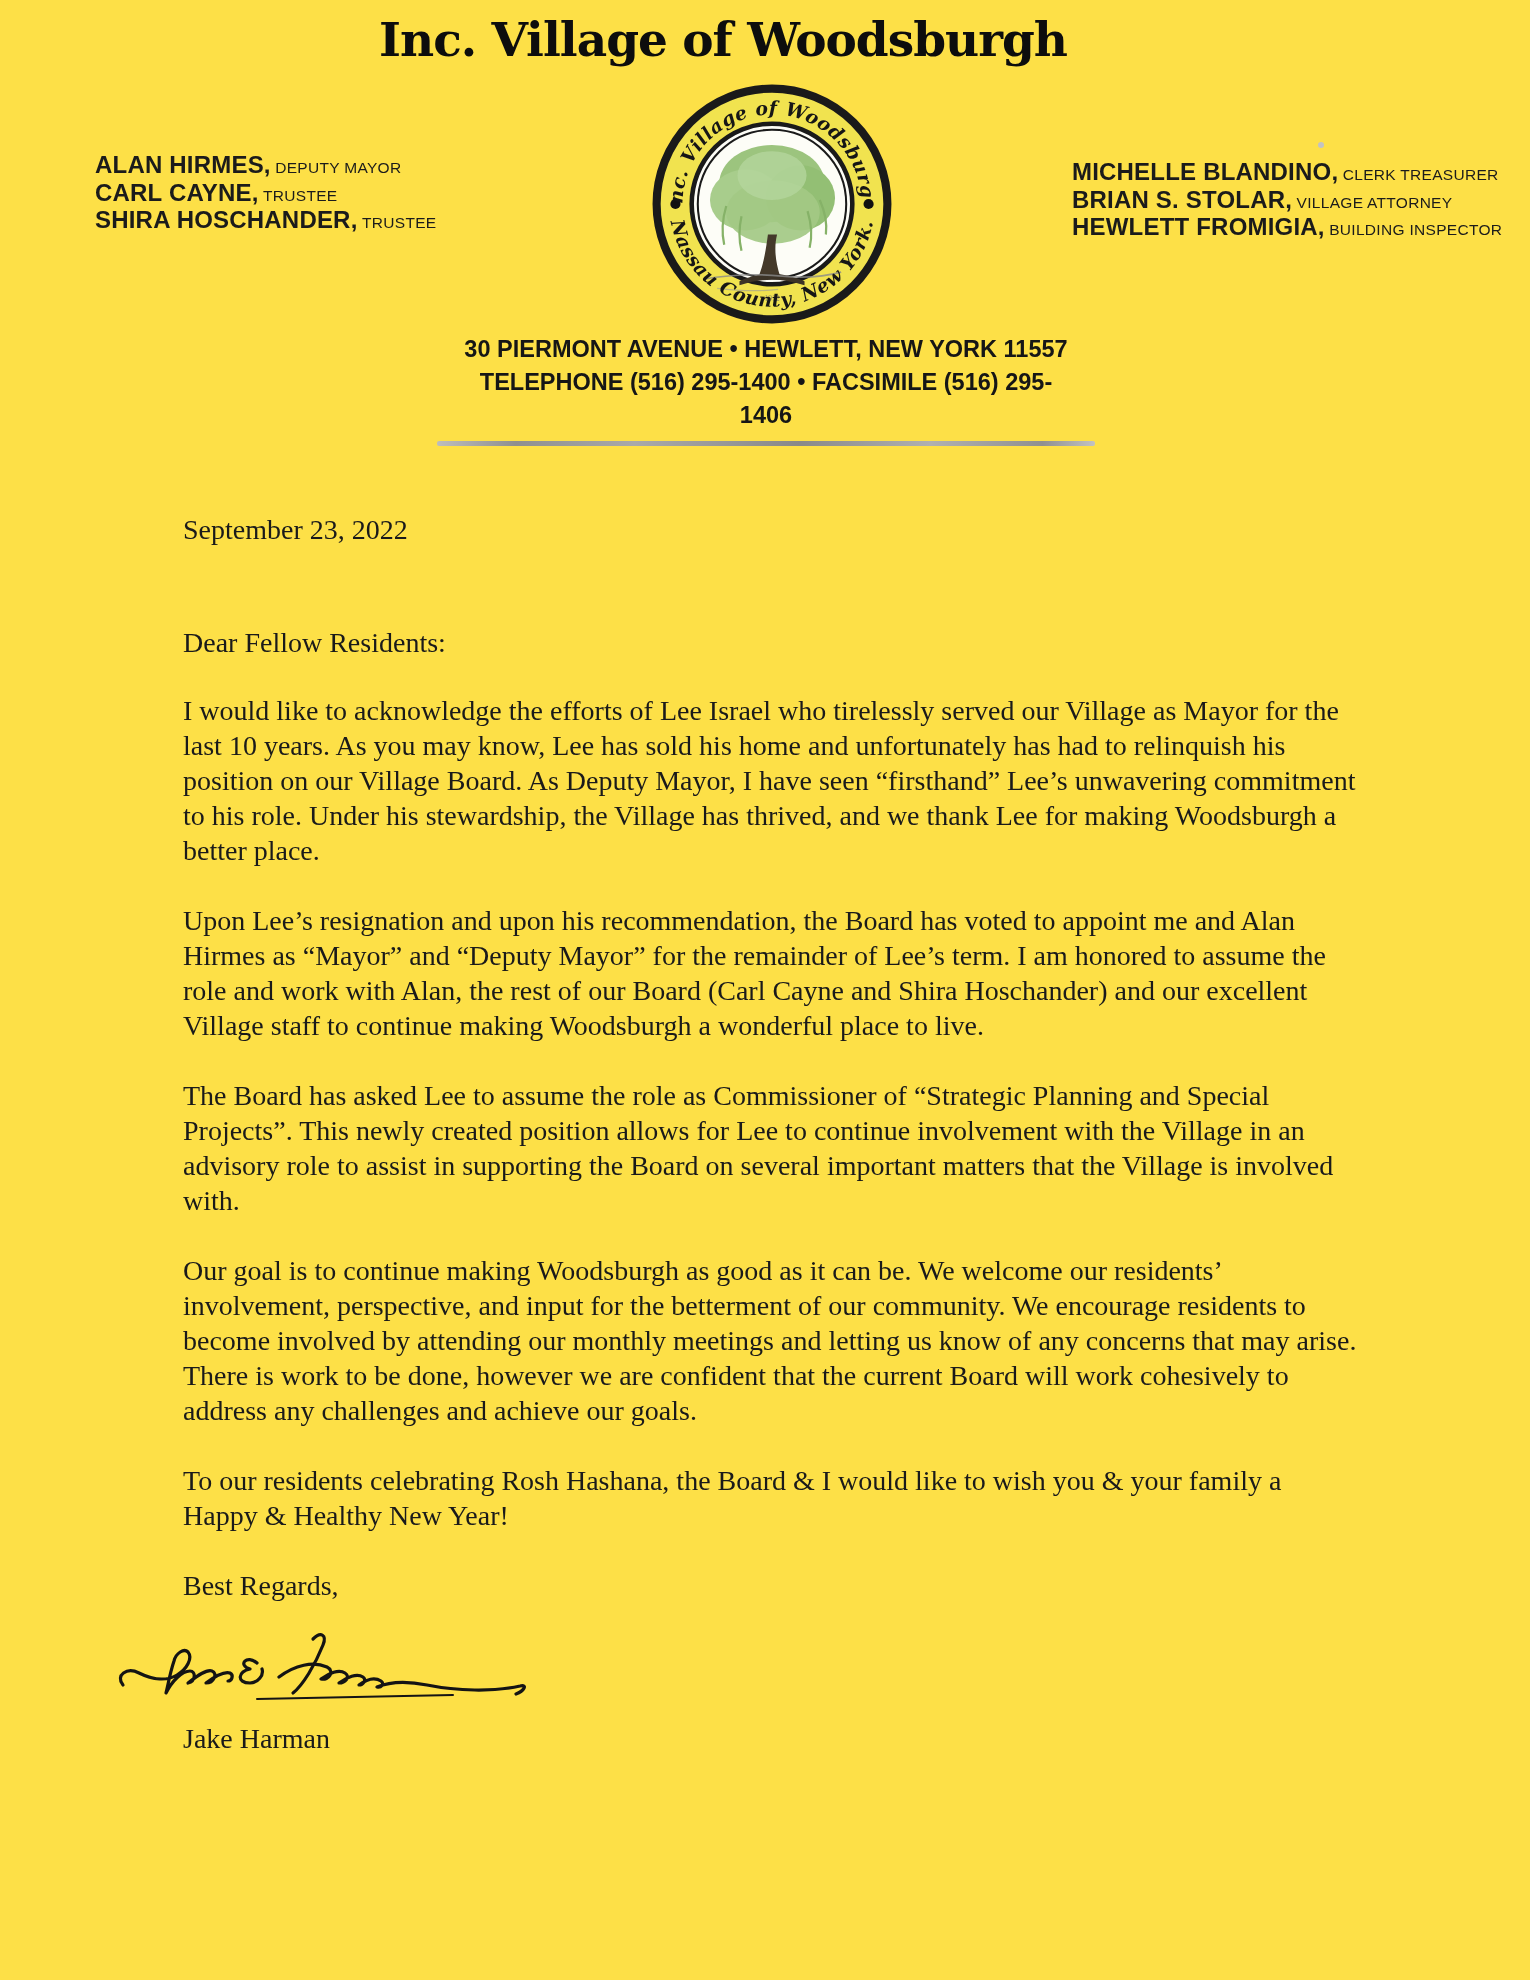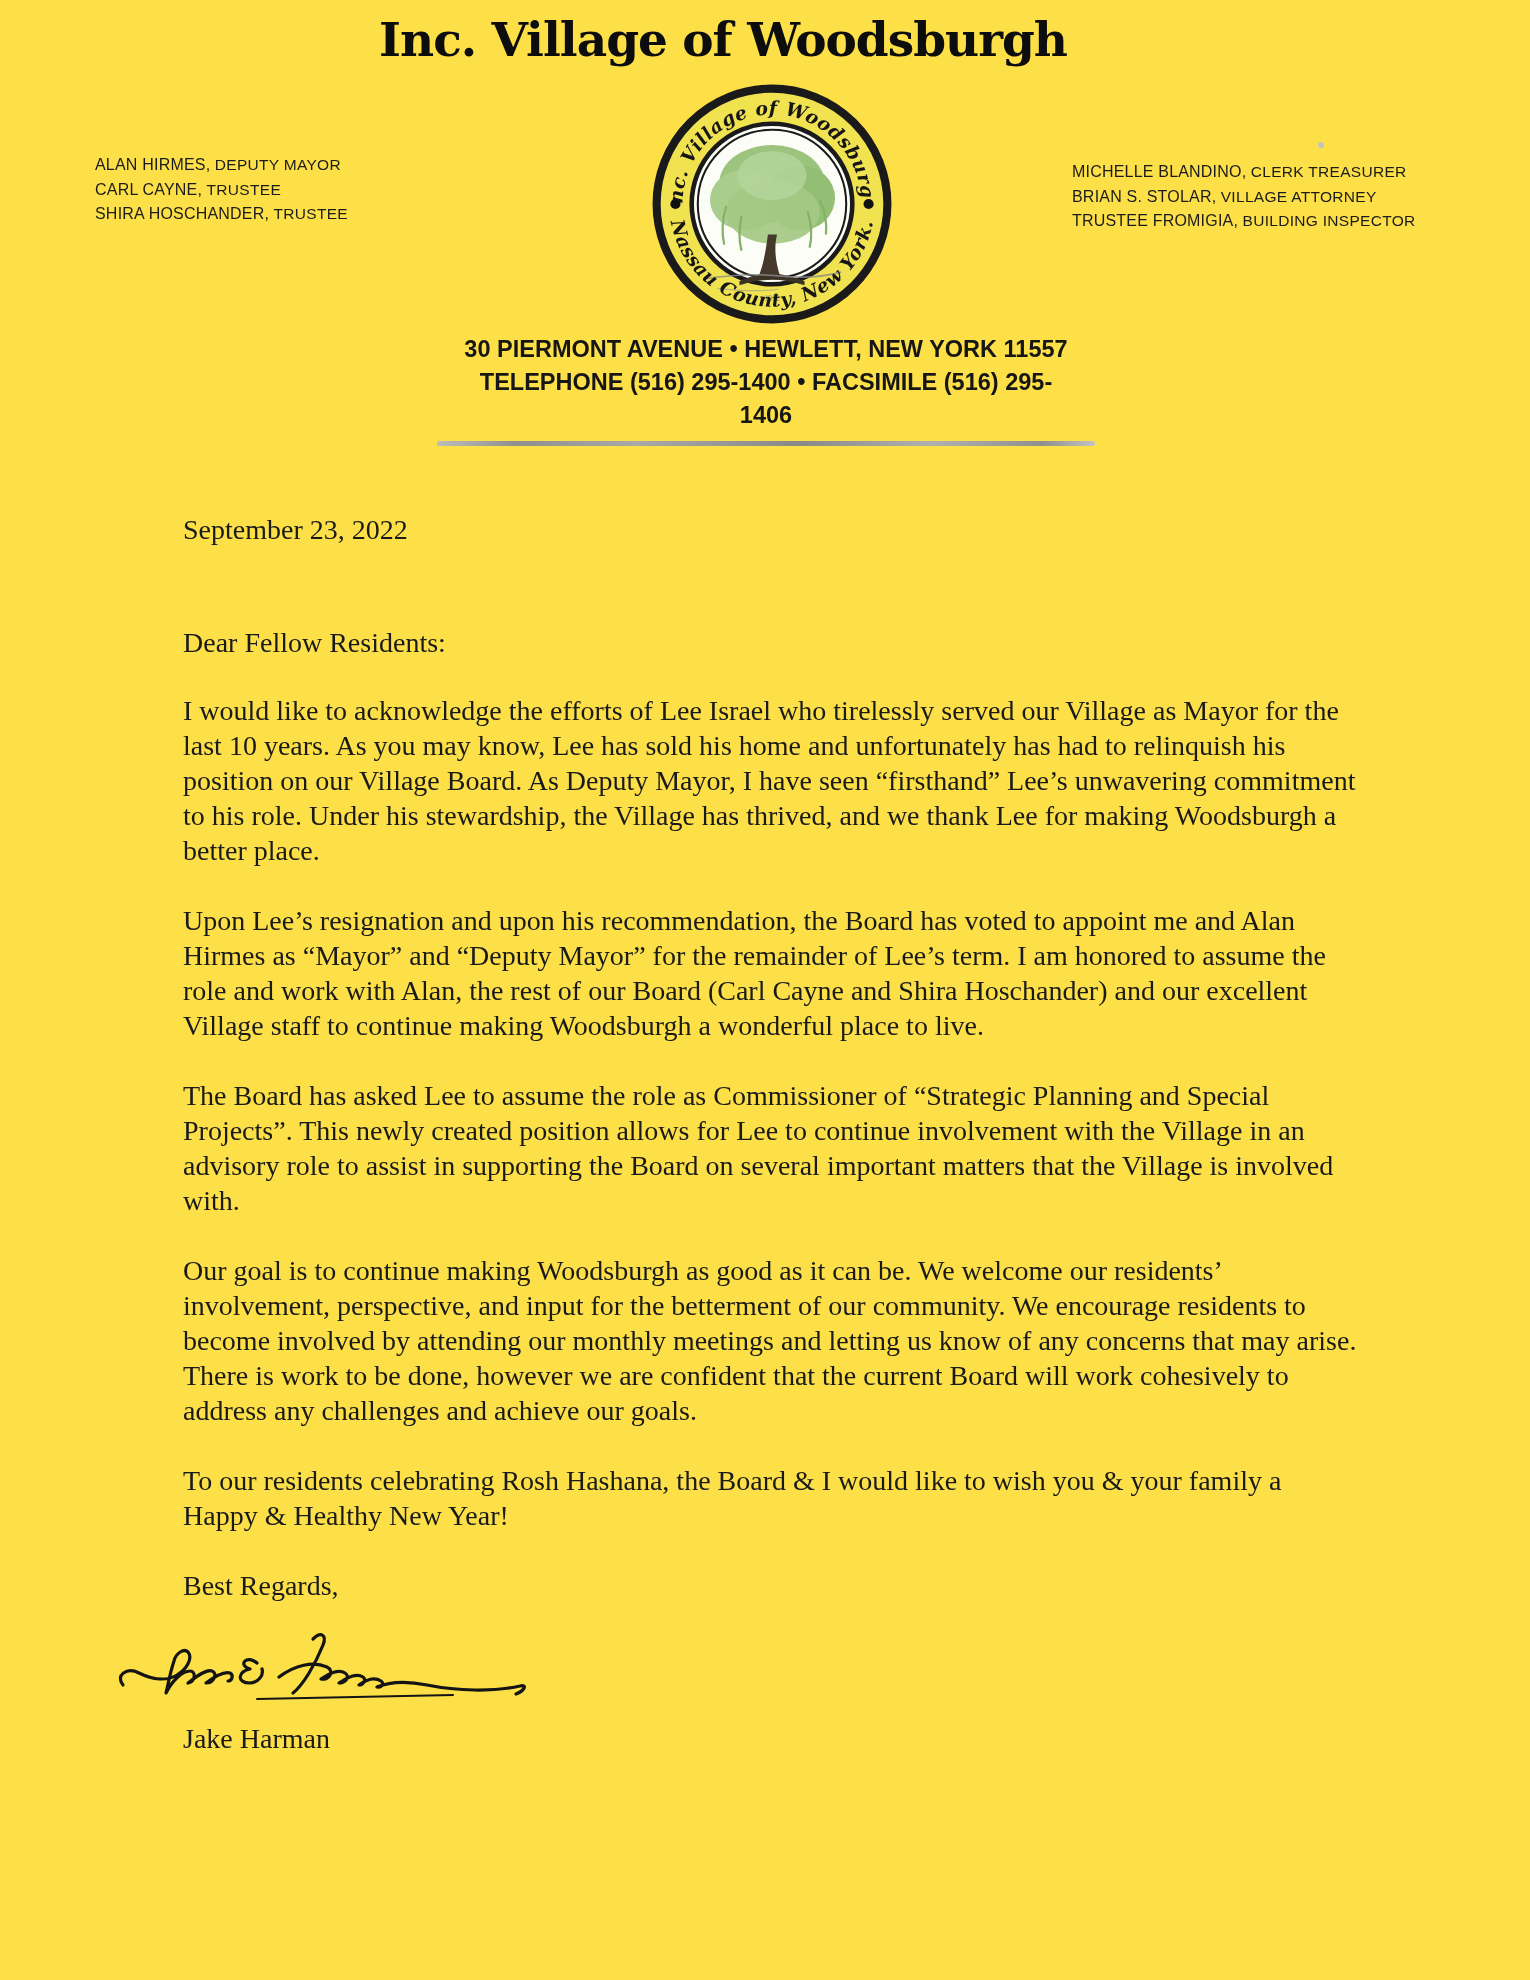--- a/index.html
+++ b/index.html
@@ -26,21 +26,21 @@
     color:#0d0d0d;
   }
   .officials{
     position:absolute;
     font-family:"Liberation Sans", sans-serif;
     color:#1b1b1b;
   }
   .officials.left{left:95px;top:153px;}
   .officials.right{left:1072px;top:160px;}
   .official-line{white-space:nowrap;line-height:24.5px;}
-  .official-name{font-weight:normal;font-size:16px;letter-spacing:.2px;}
+  .official-name{font-weight:bold;font-size:24px;letter-spacing:.2px;}
   .official-role{font-size:15.5px;letter-spacing:.3px;}
   .seal{
     position:absolute;left:650px;top:82px;width:244px;height:244px;
   }
   .seal-year{opacity:.75;filter:blur(.4px);}
   .artifact-dot{
     position:absolute;left:1318px;top:142px;width:6px;height:6px;
     border-radius:50%;background:#c3c3c3;
   }
   .addr-block{
@@ -104,21 +104,21 @@
   <div class="officials right">
     <div class="official-line">
       <span class="official-name">MICHELLE BLANDINO,</span>
       <span class="official-role">CLERK TREASURER</span>
     </div>
     <div class="official-line">
       <span class="official-name">BRIAN S. STOLAR,</span>
       <span class="official-role">VILLAGE ATTORNEY</span>
     </div>
     <div class="official-line">
-      <span class="official-name">TRUSTEE FROMIGIA,</span>
+      <span class="official-name">HEWLETT FROMIGIA,</span>
       <span class="official-role">BUILDING INSPECTOR</span>
     </div>
   </div>
 
   <div class="artifact-dot"></div>
 
   <svg class="seal" viewBox="0 0 240 240" aria-hidden="true">
     <circle cx="120" cy="120" r="114" fill="#fffef6" stroke="#1a1a1a" stroke-width="7"></circle>
     <circle cx="120" cy="120" r="95" fill="none" stroke="#f1e34f" stroke-width="31"></circle>
     <circle cx="120" cy="120" r="110.5" fill="none" stroke="#1a1a1a" stroke-width="2"></circle>

